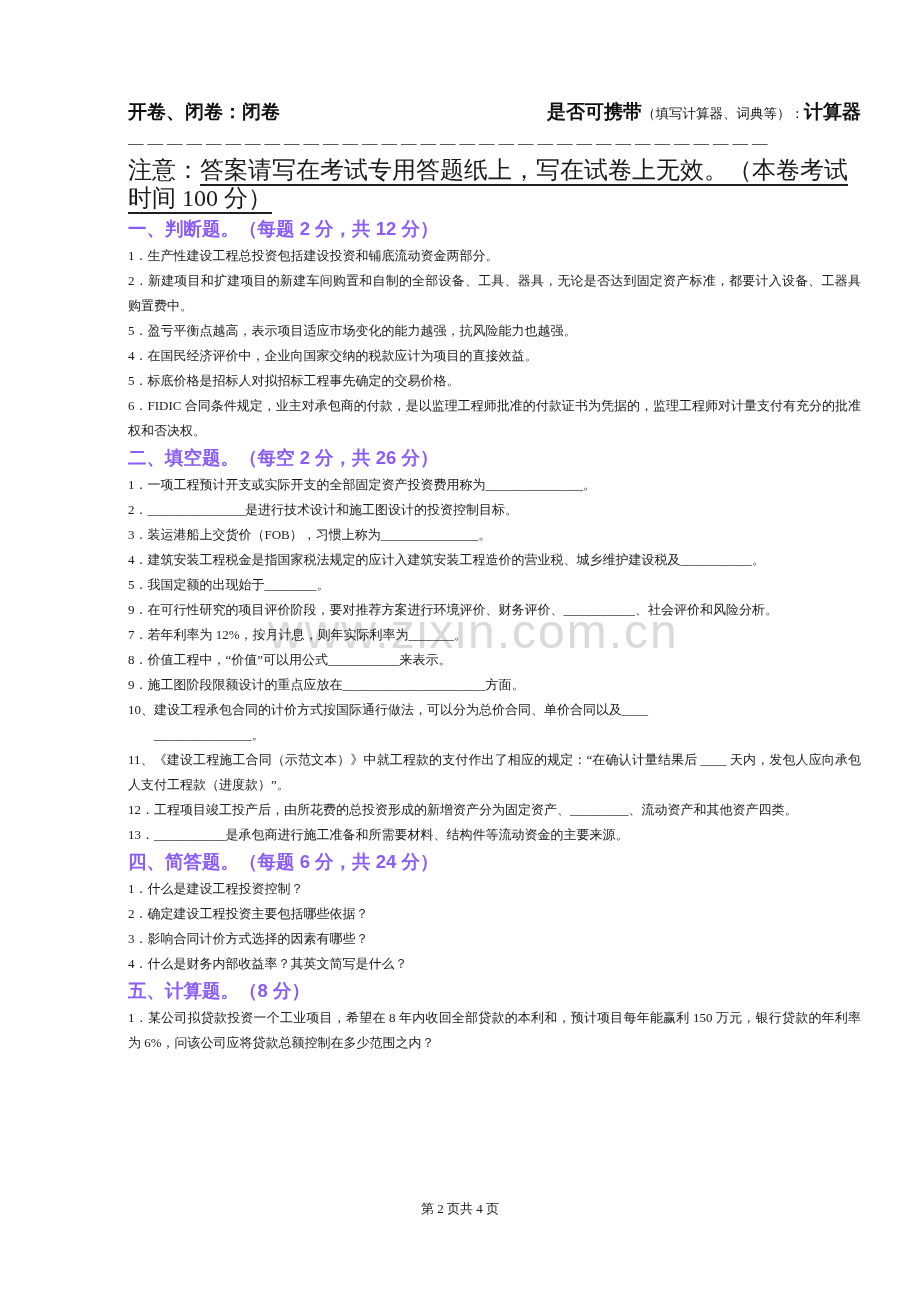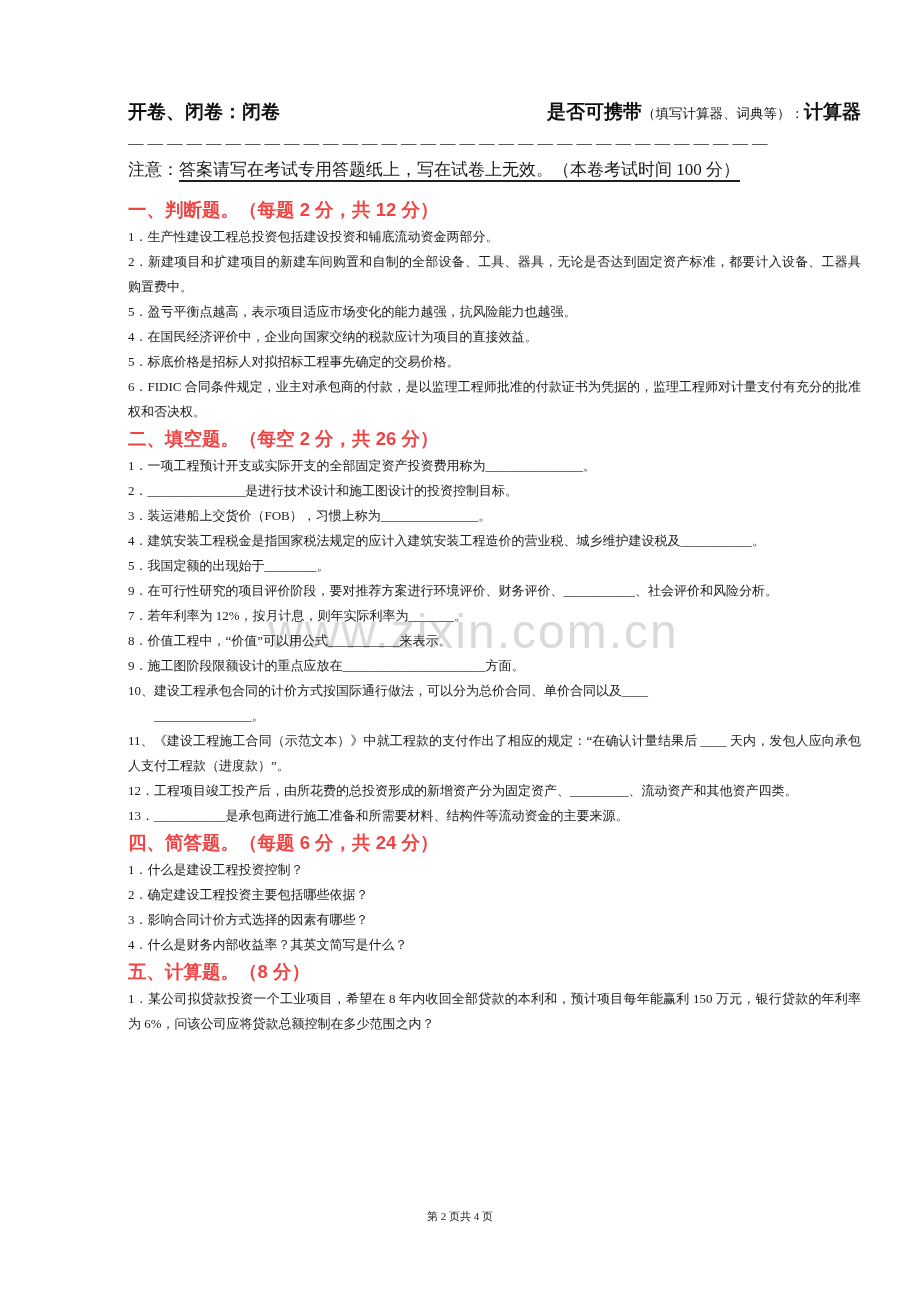--- a/index.html
+++ b/index.html
@@ -23,34 +23,34 @@
     font-weight:bold; font-size:19px; line-height:27px; color:#111;
   }
   .hdr .paren {
     font-family:"Liberation Serif","DejaVu Serif",serif;
     font-weight:normal; font-size:13.5px;
   }
   .divider {
     margin:7px 0 3px; font-size:15.5px; letter-spacing:4px; line-height:1.2;
     color:#1a1a1a; white-space:nowrap; overflow:hidden;
   }
-  .notice { margin:0 0 12px 0; font-size:17px; line-height:28px; }
+  .notice { margin:0 0 3px 0; font-size:24px; line-height:28px; }
   .notice .ul { border-bottom:2px solid #1f1f1f; padding-bottom:1px; }
   .sec-title {
     font-family:"Liberation Sans","DejaVu Sans",sans-serif;
     font-size:18.5px; font-weight:bold; line-height:27px;
-    margin:1px 0 1px 0; color:#ef4444;
+    margin:1px 0 1px 0; color:#8b5cf6;
   }
   .item {
     margin:0; font-size:13px; line-height:25px;
     text-align:justify; text-justify:inter-ideograph;
   }
   .footer {
     position:absolute; left:0; right:0; top:1200px; z-index:1;
-    text-align:center; font-size:11px; color:#1a1a1a;margin-top:9px;
+    text-align:center; font-size:13px; color:#1a1a1a;
   }
 </style>
 </head>
 <body>
 
 <div class="page">
 
   <div class="watermark">www.zixin.com.cn</div>
 
   <div class="content">

